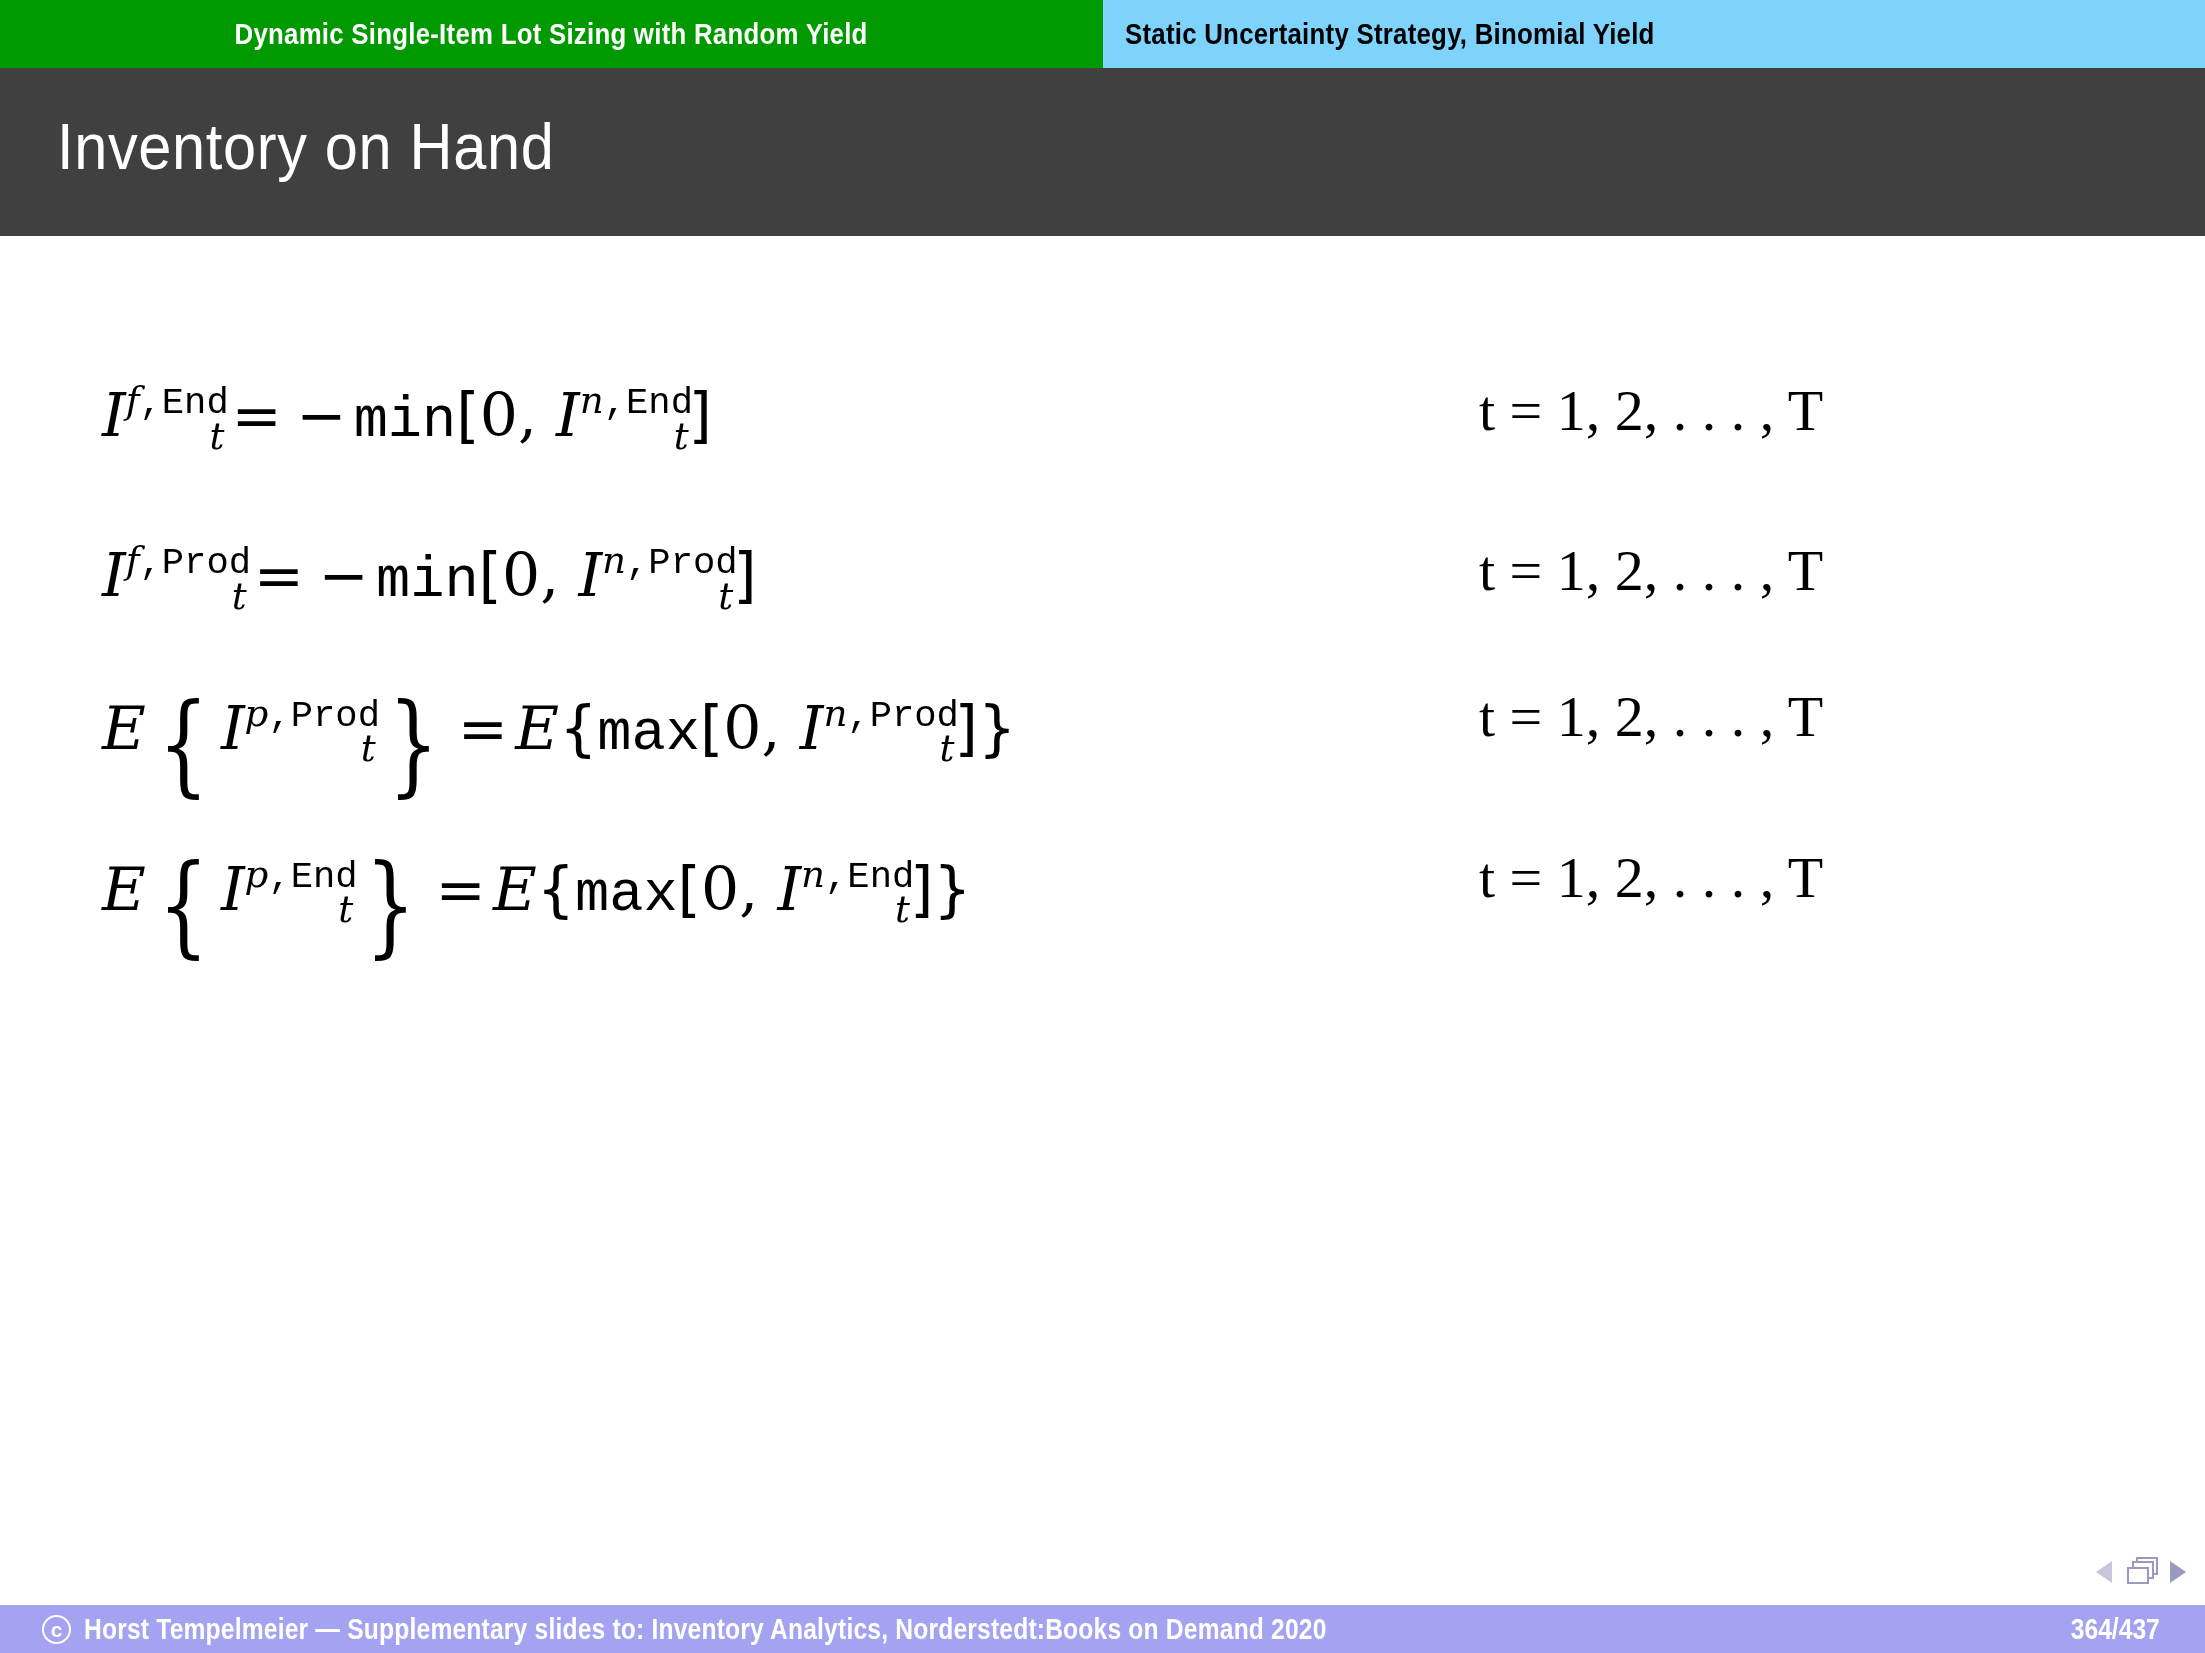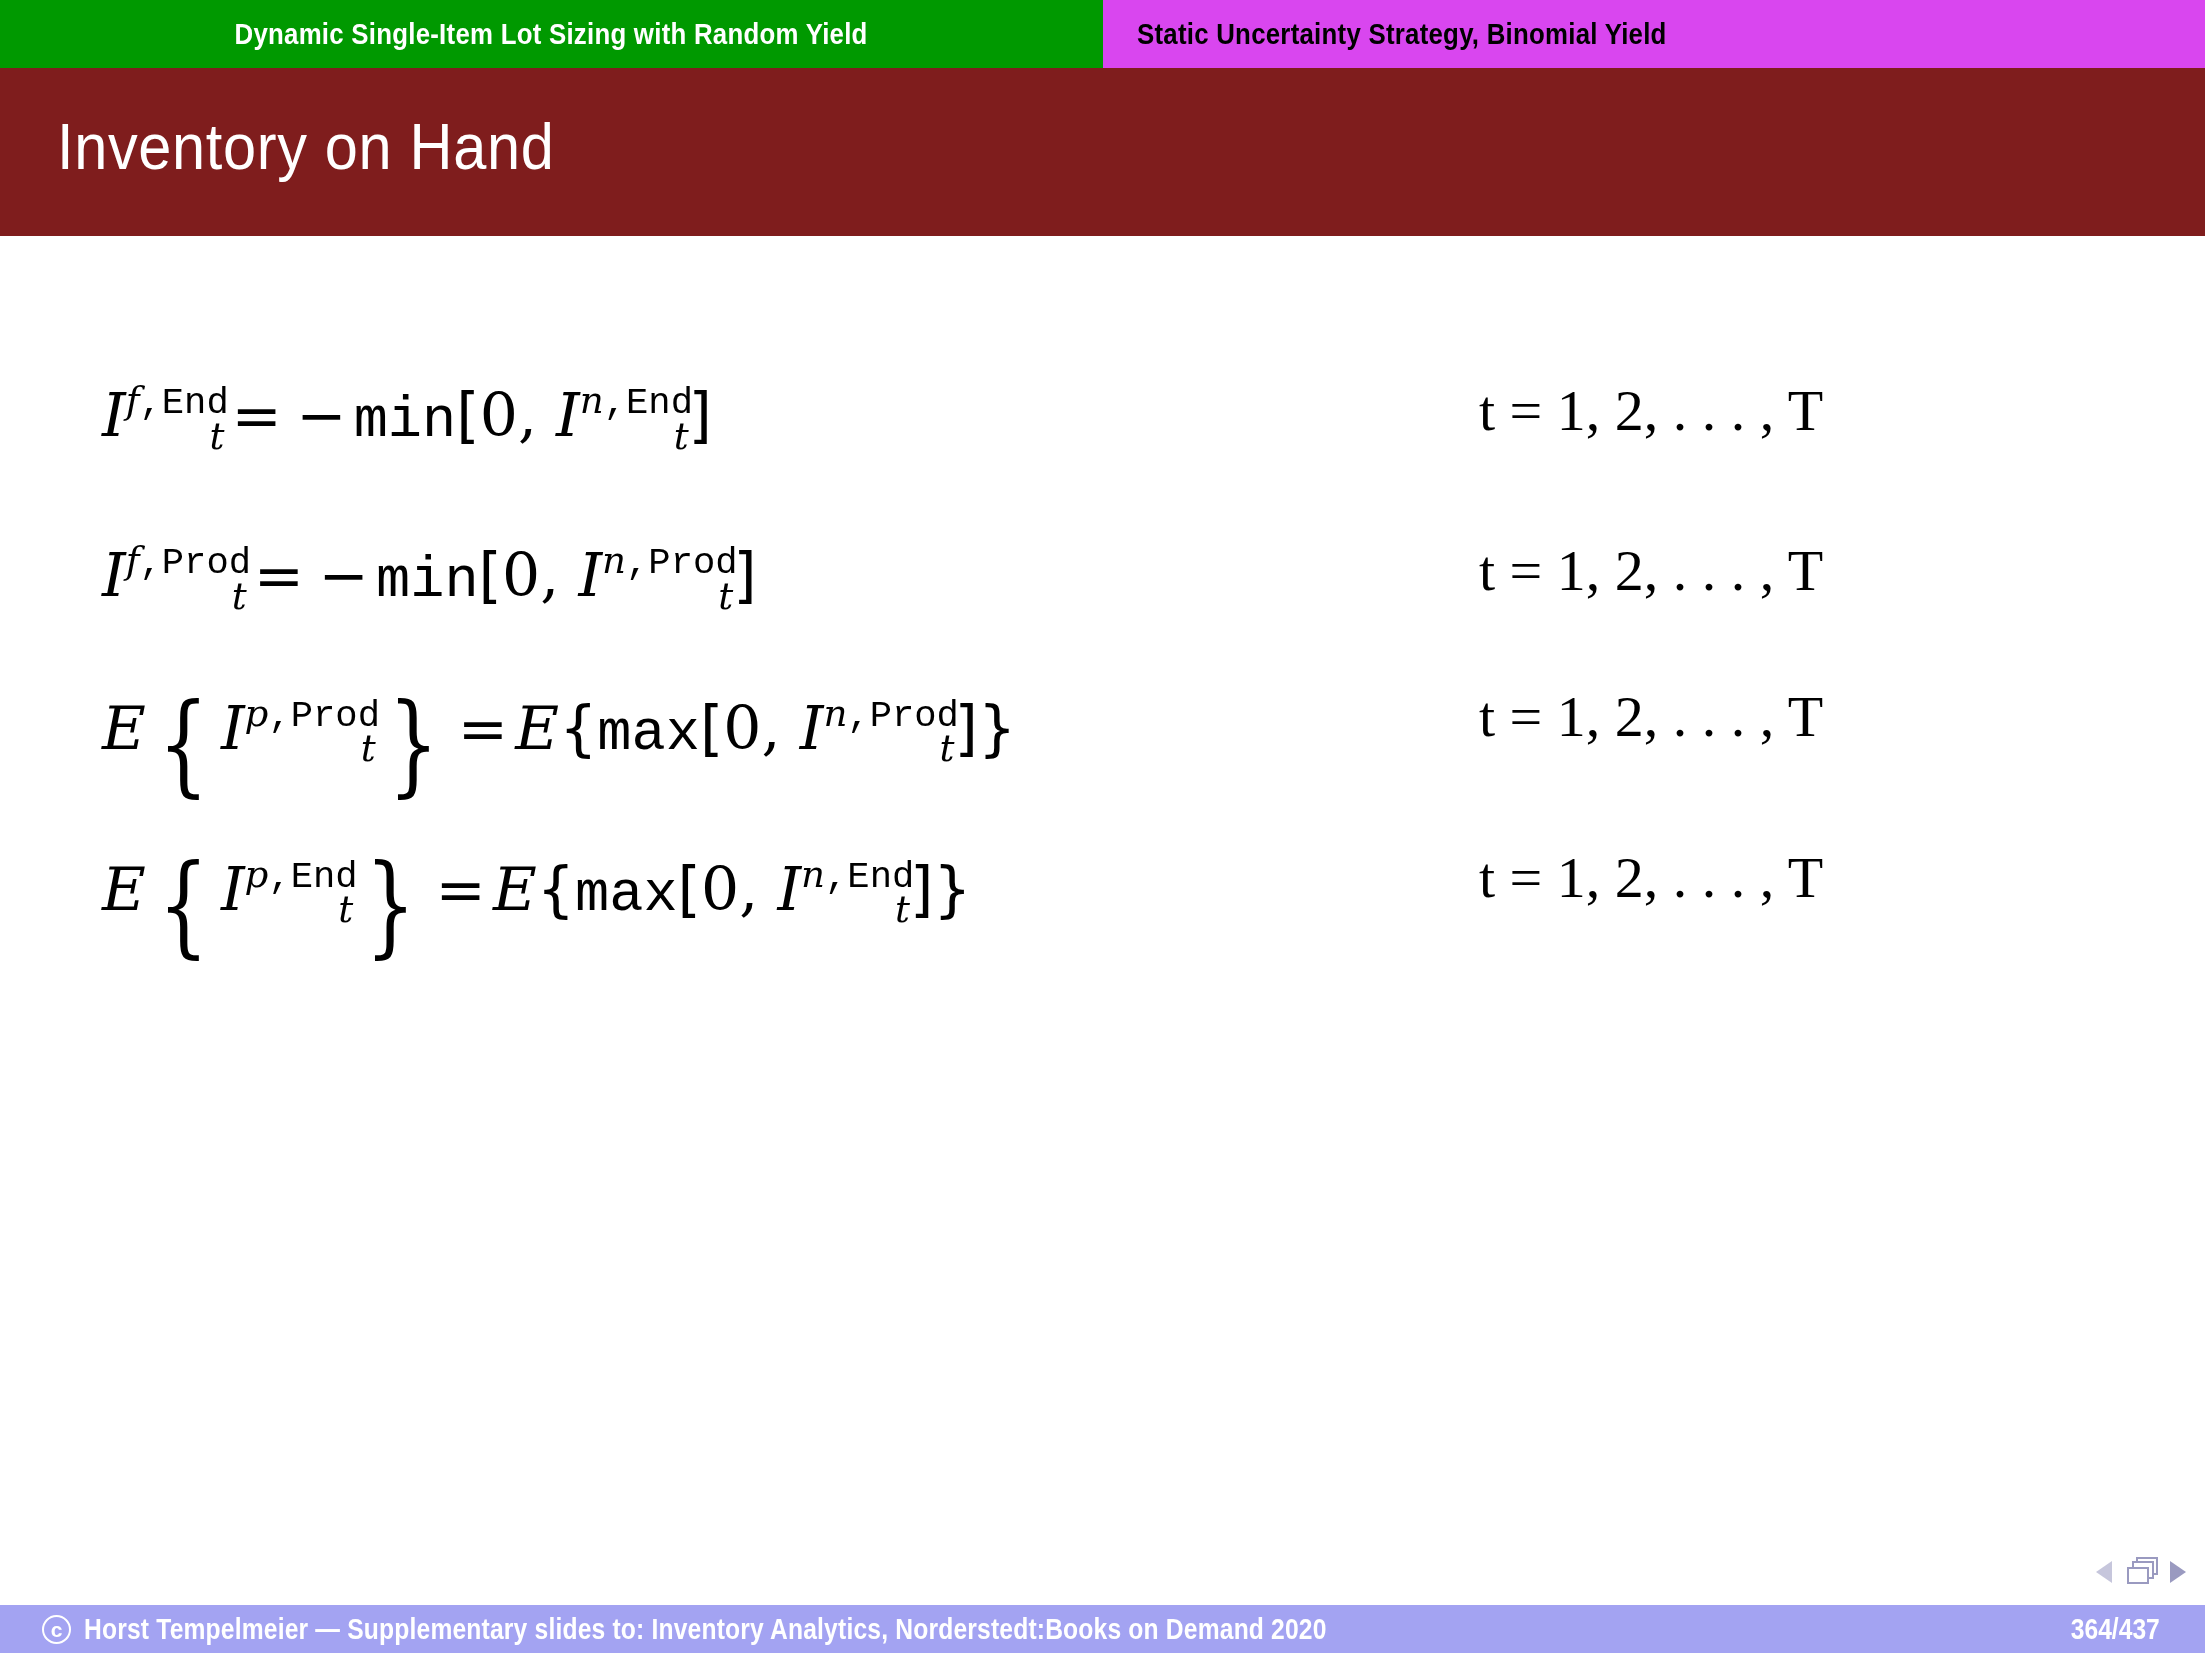--- a/index.html
+++ b/index.html
@@ -28,44 +28,44 @@
     height: 68px;
     background: #009900;
     display: flex;
     align-items: center;
     justify-content: center;
     box-sizing: border-box;
   }
   #headline-right {
     flex: 1;
     height: 68px;
-    background: #d946ef;
+    background: #7dd3fc;
     display: flex;
     align-items: center;
     box-sizing: border-box;
-    padding-left: 34px;
+    padding-left: 22px;
   }
   .headline-text {
     font-family: "Liberation Sans Narrow", "Liberation Sans", sans-serif;
     font-weight: bold;
     font-size: 30px;
     letter-spacing: 0.3px;
     transform: scaleX(0.86);
     transform-origin: center center;
     white-space: nowrap;
   }
   #headline-left .headline-text { color: #ffffff; }
   #headline-right .headline-text { color: #000000; transform-origin: left center; }
 
   
   #title-band {
     position: absolute;
     left: 0; top: 68px;
     width: 2205px; height: 168px;
-    background: #7f1d1d;
+    background: #404040;
   }
   #page-title {
     position: absolute;
     left: 57px;
     top: 42px;
     font-family: "Liberation Sans Narrow", "Liberation Sans", sans-serif;
     font-weight: normal;
     font-size: 64px;
     color: #ffffff;
     white-space: nowrap;

